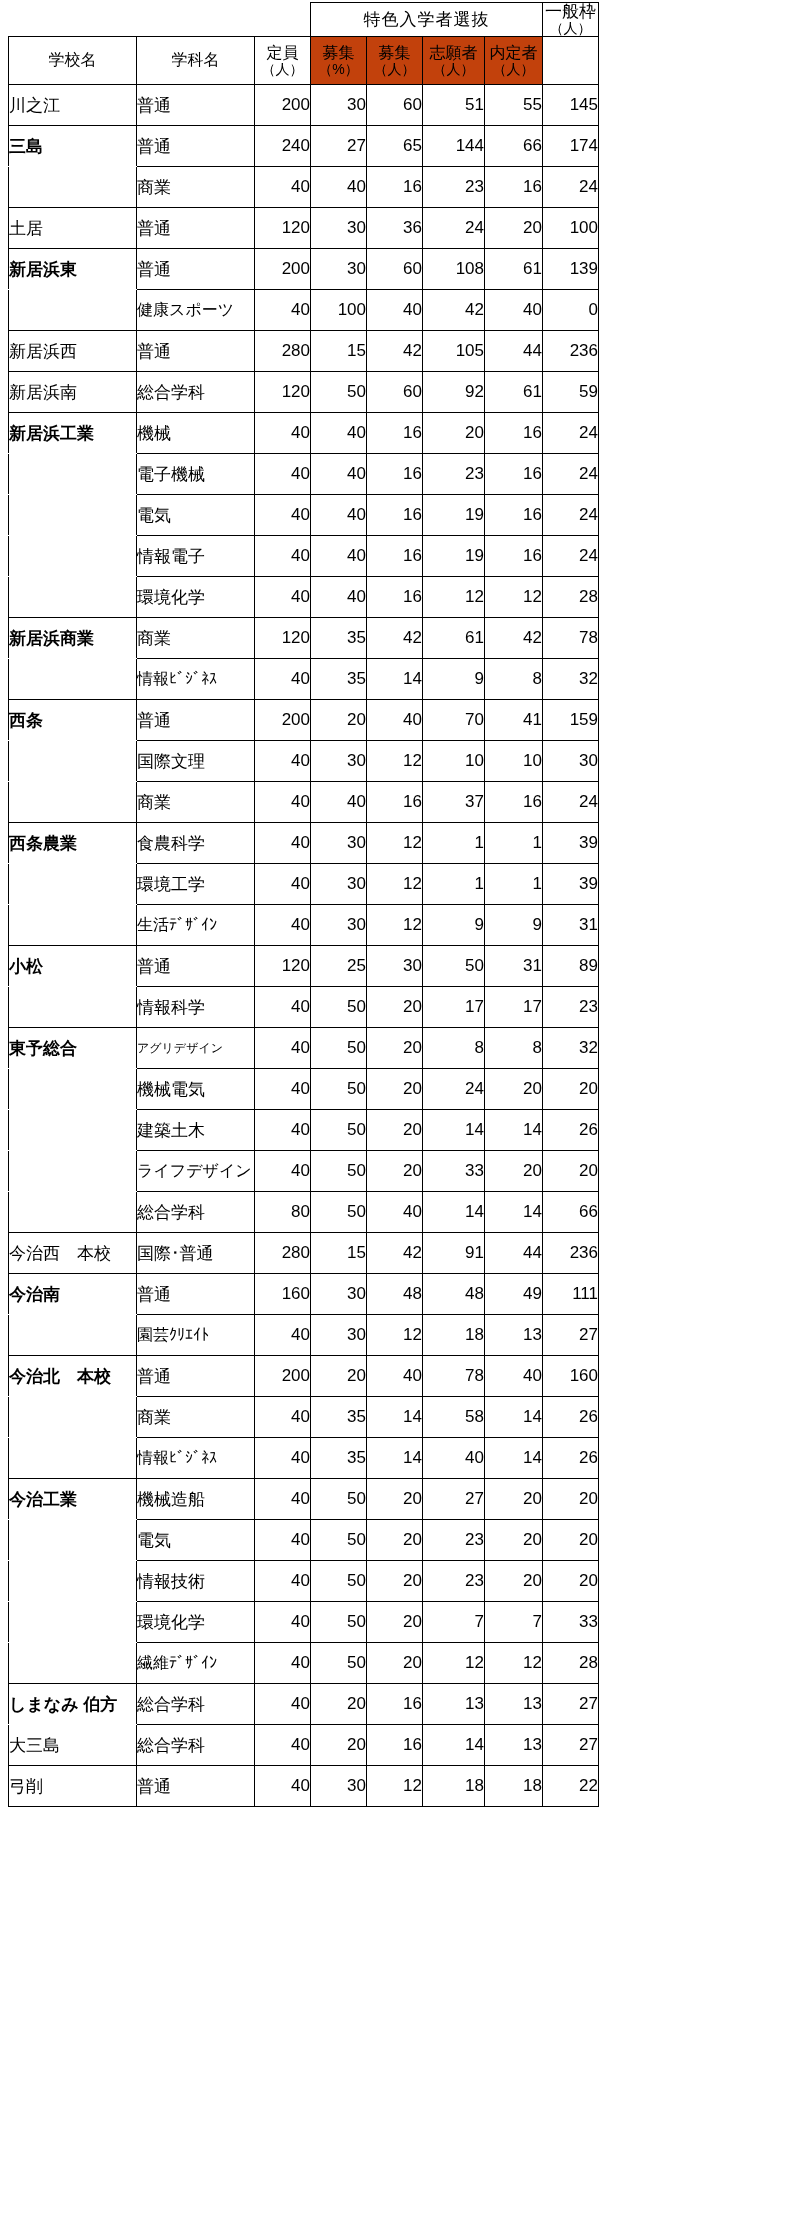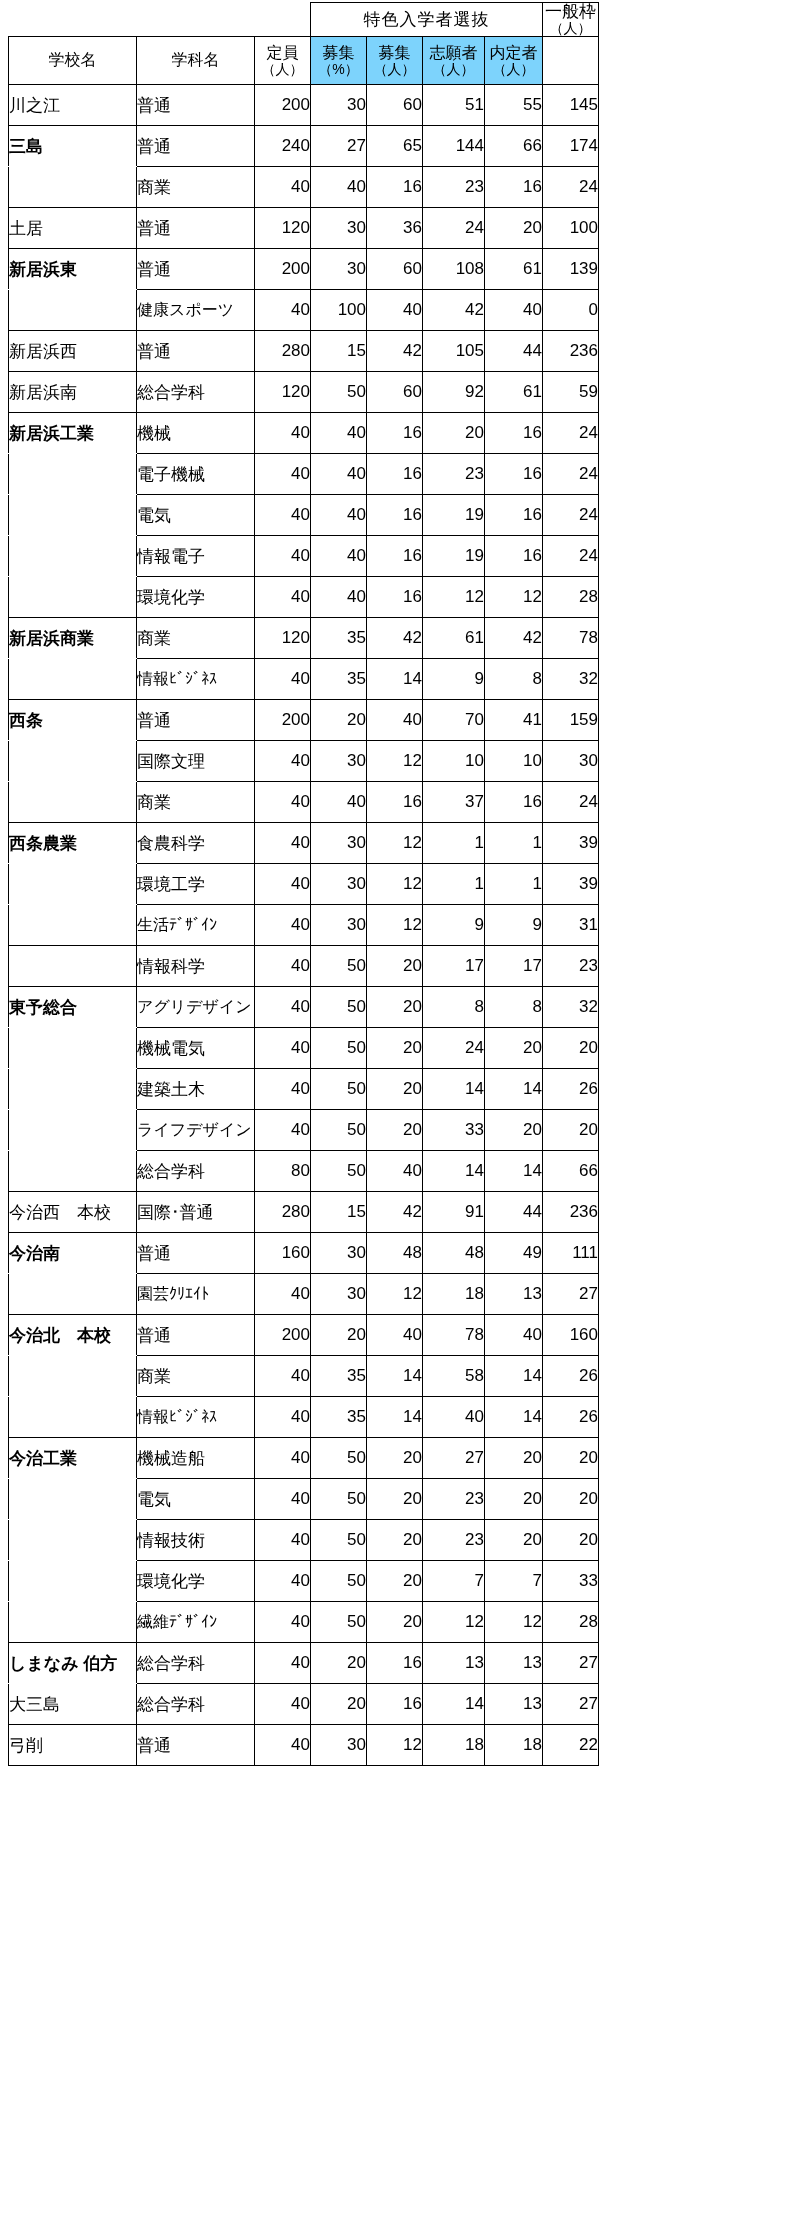--- a/index.html
+++ b/index.html
@@ -69,21 +69,21 @@
   td.band-ippan .l2 { display:block; font-size: 14px; }
 
   
   tr.head td {
     height: 48px;
     text-align: center;
     line-height: 1.05;
     font-size: 16px;
   }
   tr.head td.h-blue {
-    background: #7dd3fc;
+    background: #c2410c;
   }
   tr.head td .l1 { display:block; }
   tr.head td .l2 { display:block; font-size: 14px; }
   td.h-school, td.h-dept {
     font-size: 17px;
     margin-top: 28px;
   }
 
   
   tr.data td {
@@ -111,21 +111,21 @@
   td.dept {
     padding-left: 7px;
     font-size: 17px;
     white-space: nowrap;
     margin-left: 8px;
   }
   td.dept.small {
     font-size: 16px;
   }
   td.dept.xsmall {
-    font-size: 16px;
+    font-size: 12px;
     font-family: Liberation Serif, serif;
   }
   td.num {
     text-align: right;
     padding-right: 7px;
     font-size: 17px;
   }
   td.num.blue {
     background: #ffffff;
   }
@@ -385,20 +385,30 @@
           <td class="school continue-top"></td>
           <td class="dept small">生活ﾃﾞｻﾞｲﾝ</td>
           <td class="num">40</td>
           <td class="num blue">30</td>
           <td class="num blue">12</td>
           <td class="num blue">9</td>
           <td class="num blue">9</td>
           <td class="num">31</td>
         </tr>
         <tr class="data">
+          <td class="school continue-bottom">小松</td>
+          <td class="dept">普通</td>
+          <td class="num">120</td>
+          <td class="num blue">25</td>
+          <td class="num blue">30</td>
+          <td class="num blue">50</td>
+          <td class="num blue">31</td>
+          <td class="num">89</td>
+        </tr>
+        <tr class="data">
           <td class="school continue-top"></td>
           <td class="dept">情報科学</td>
           <td class="num">40</td>
           <td class="num blue">50</td>
           <td class="num blue">20</td>
           <td class="num blue">17</td>
           <td class="num blue">17</td>
           <td class="num">23</td>
         </tr>
         <tr class="data">

